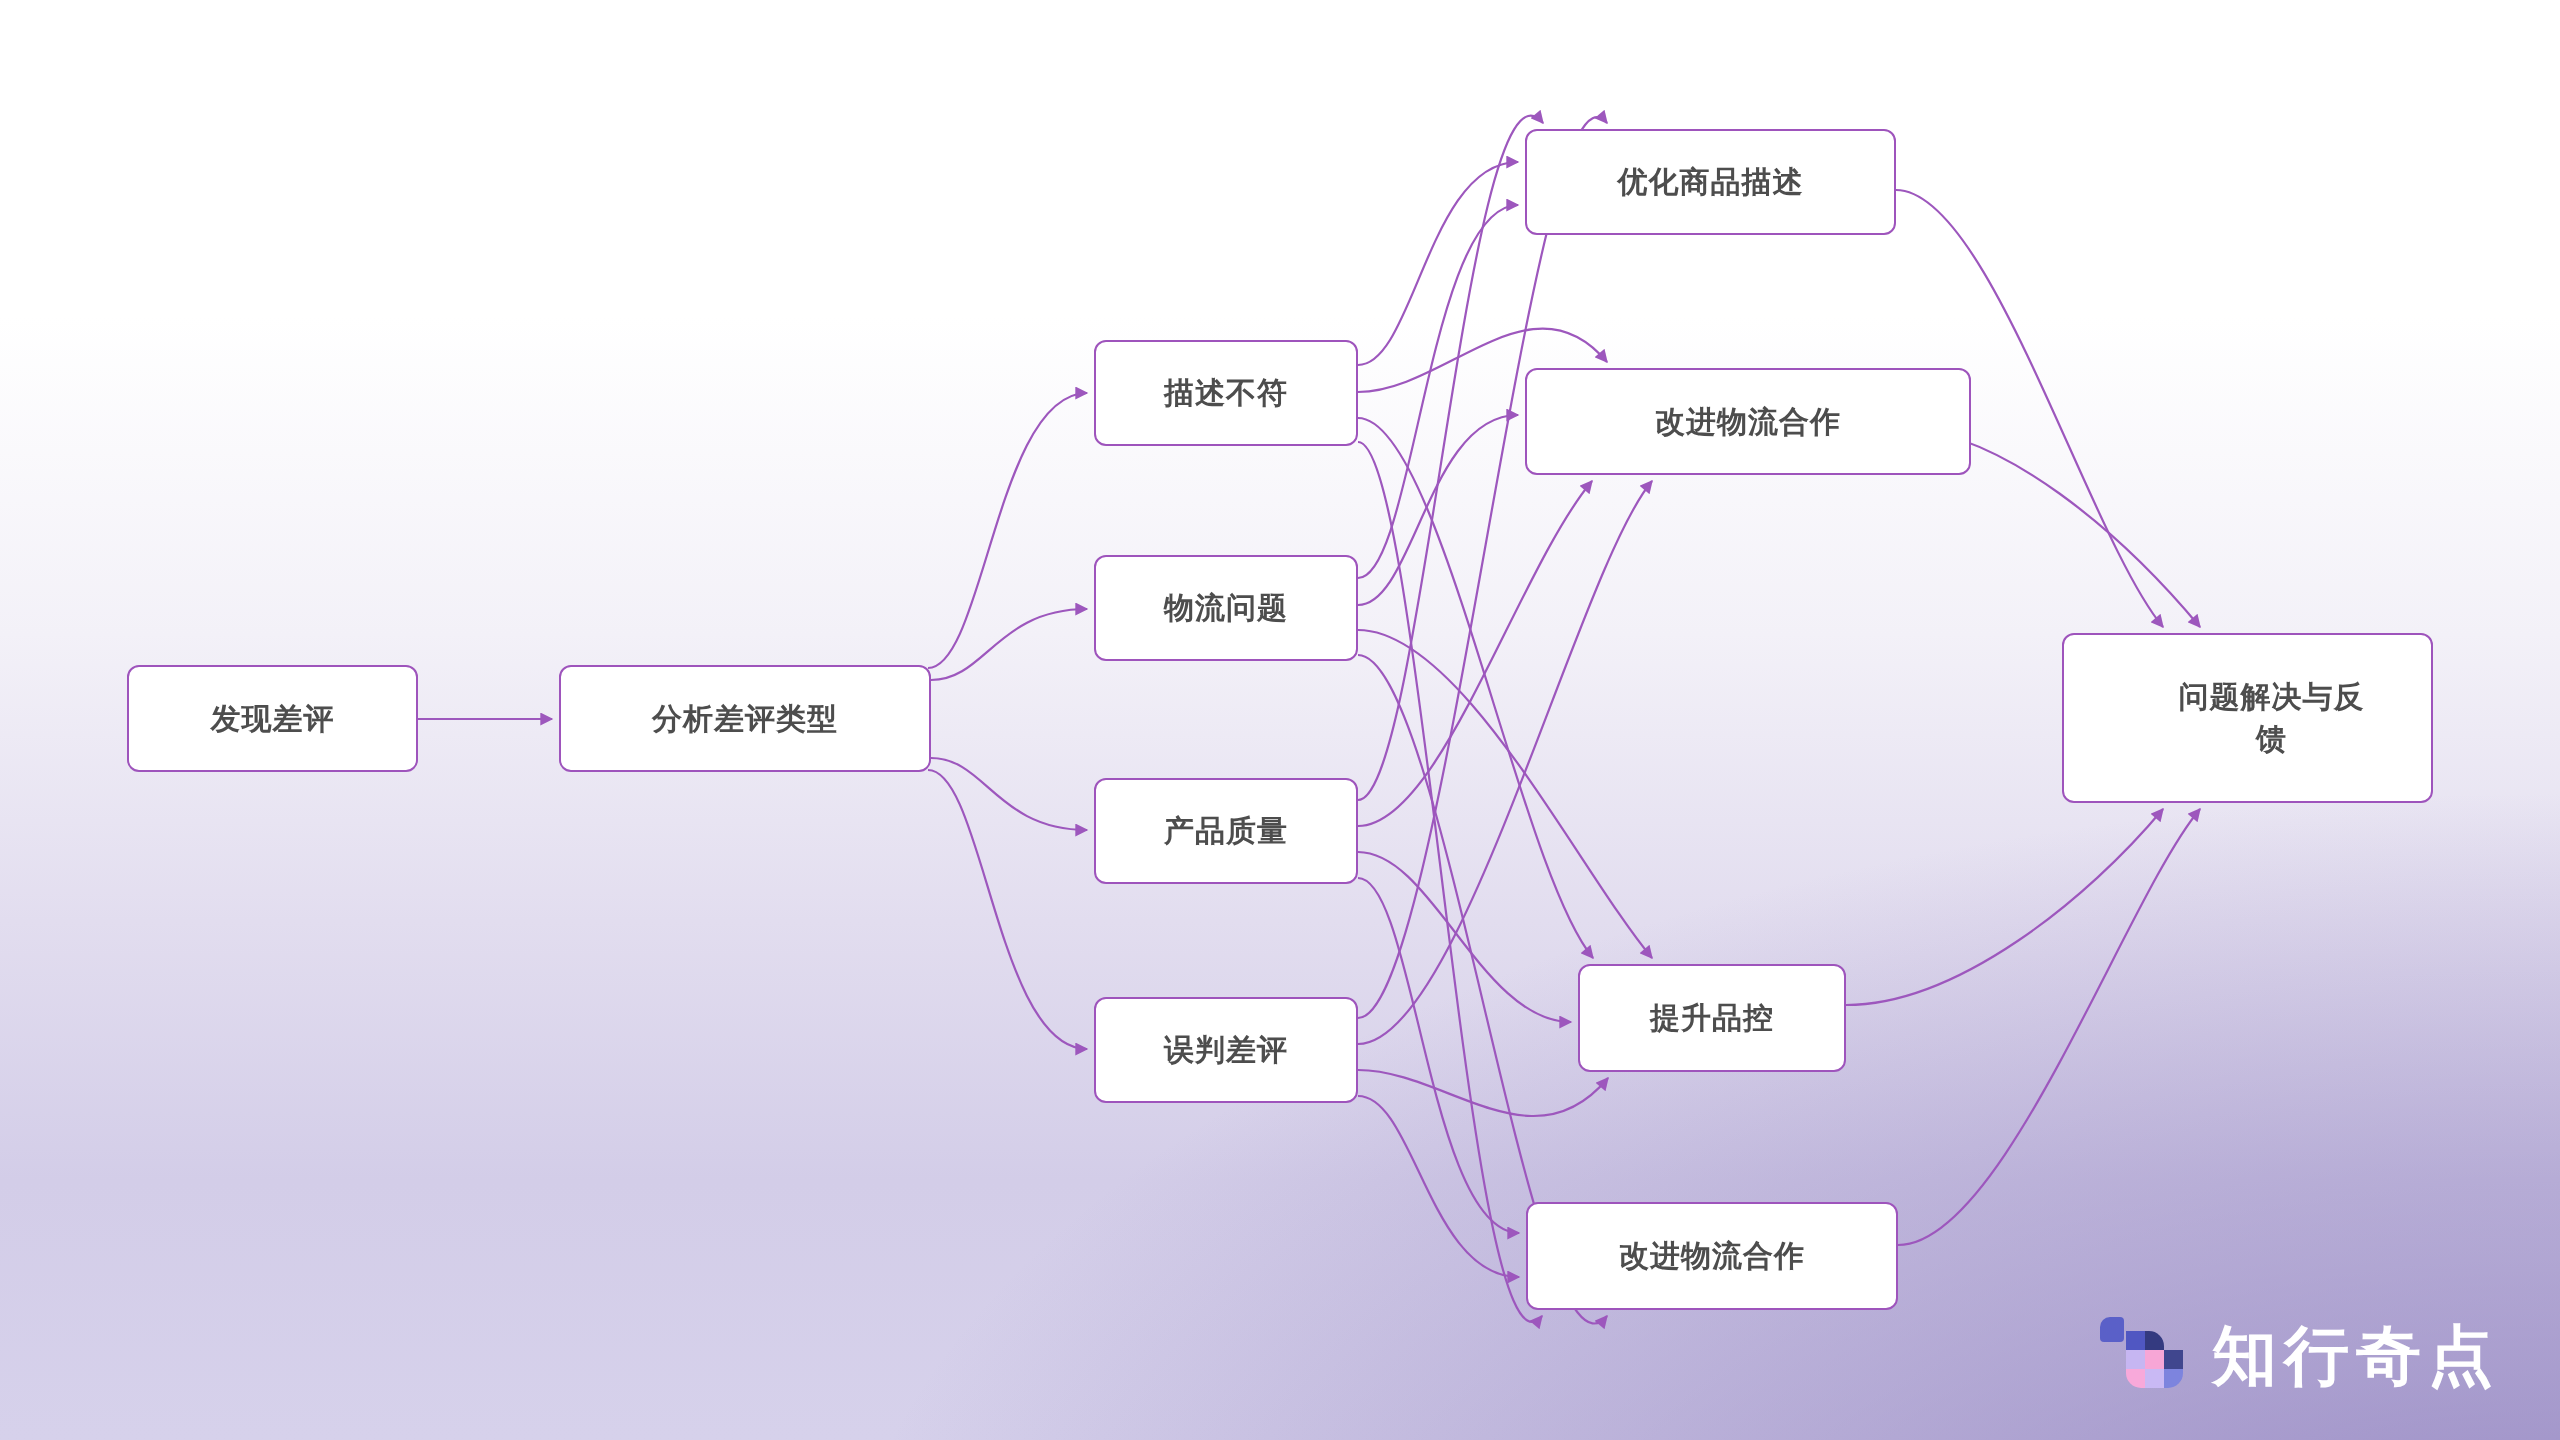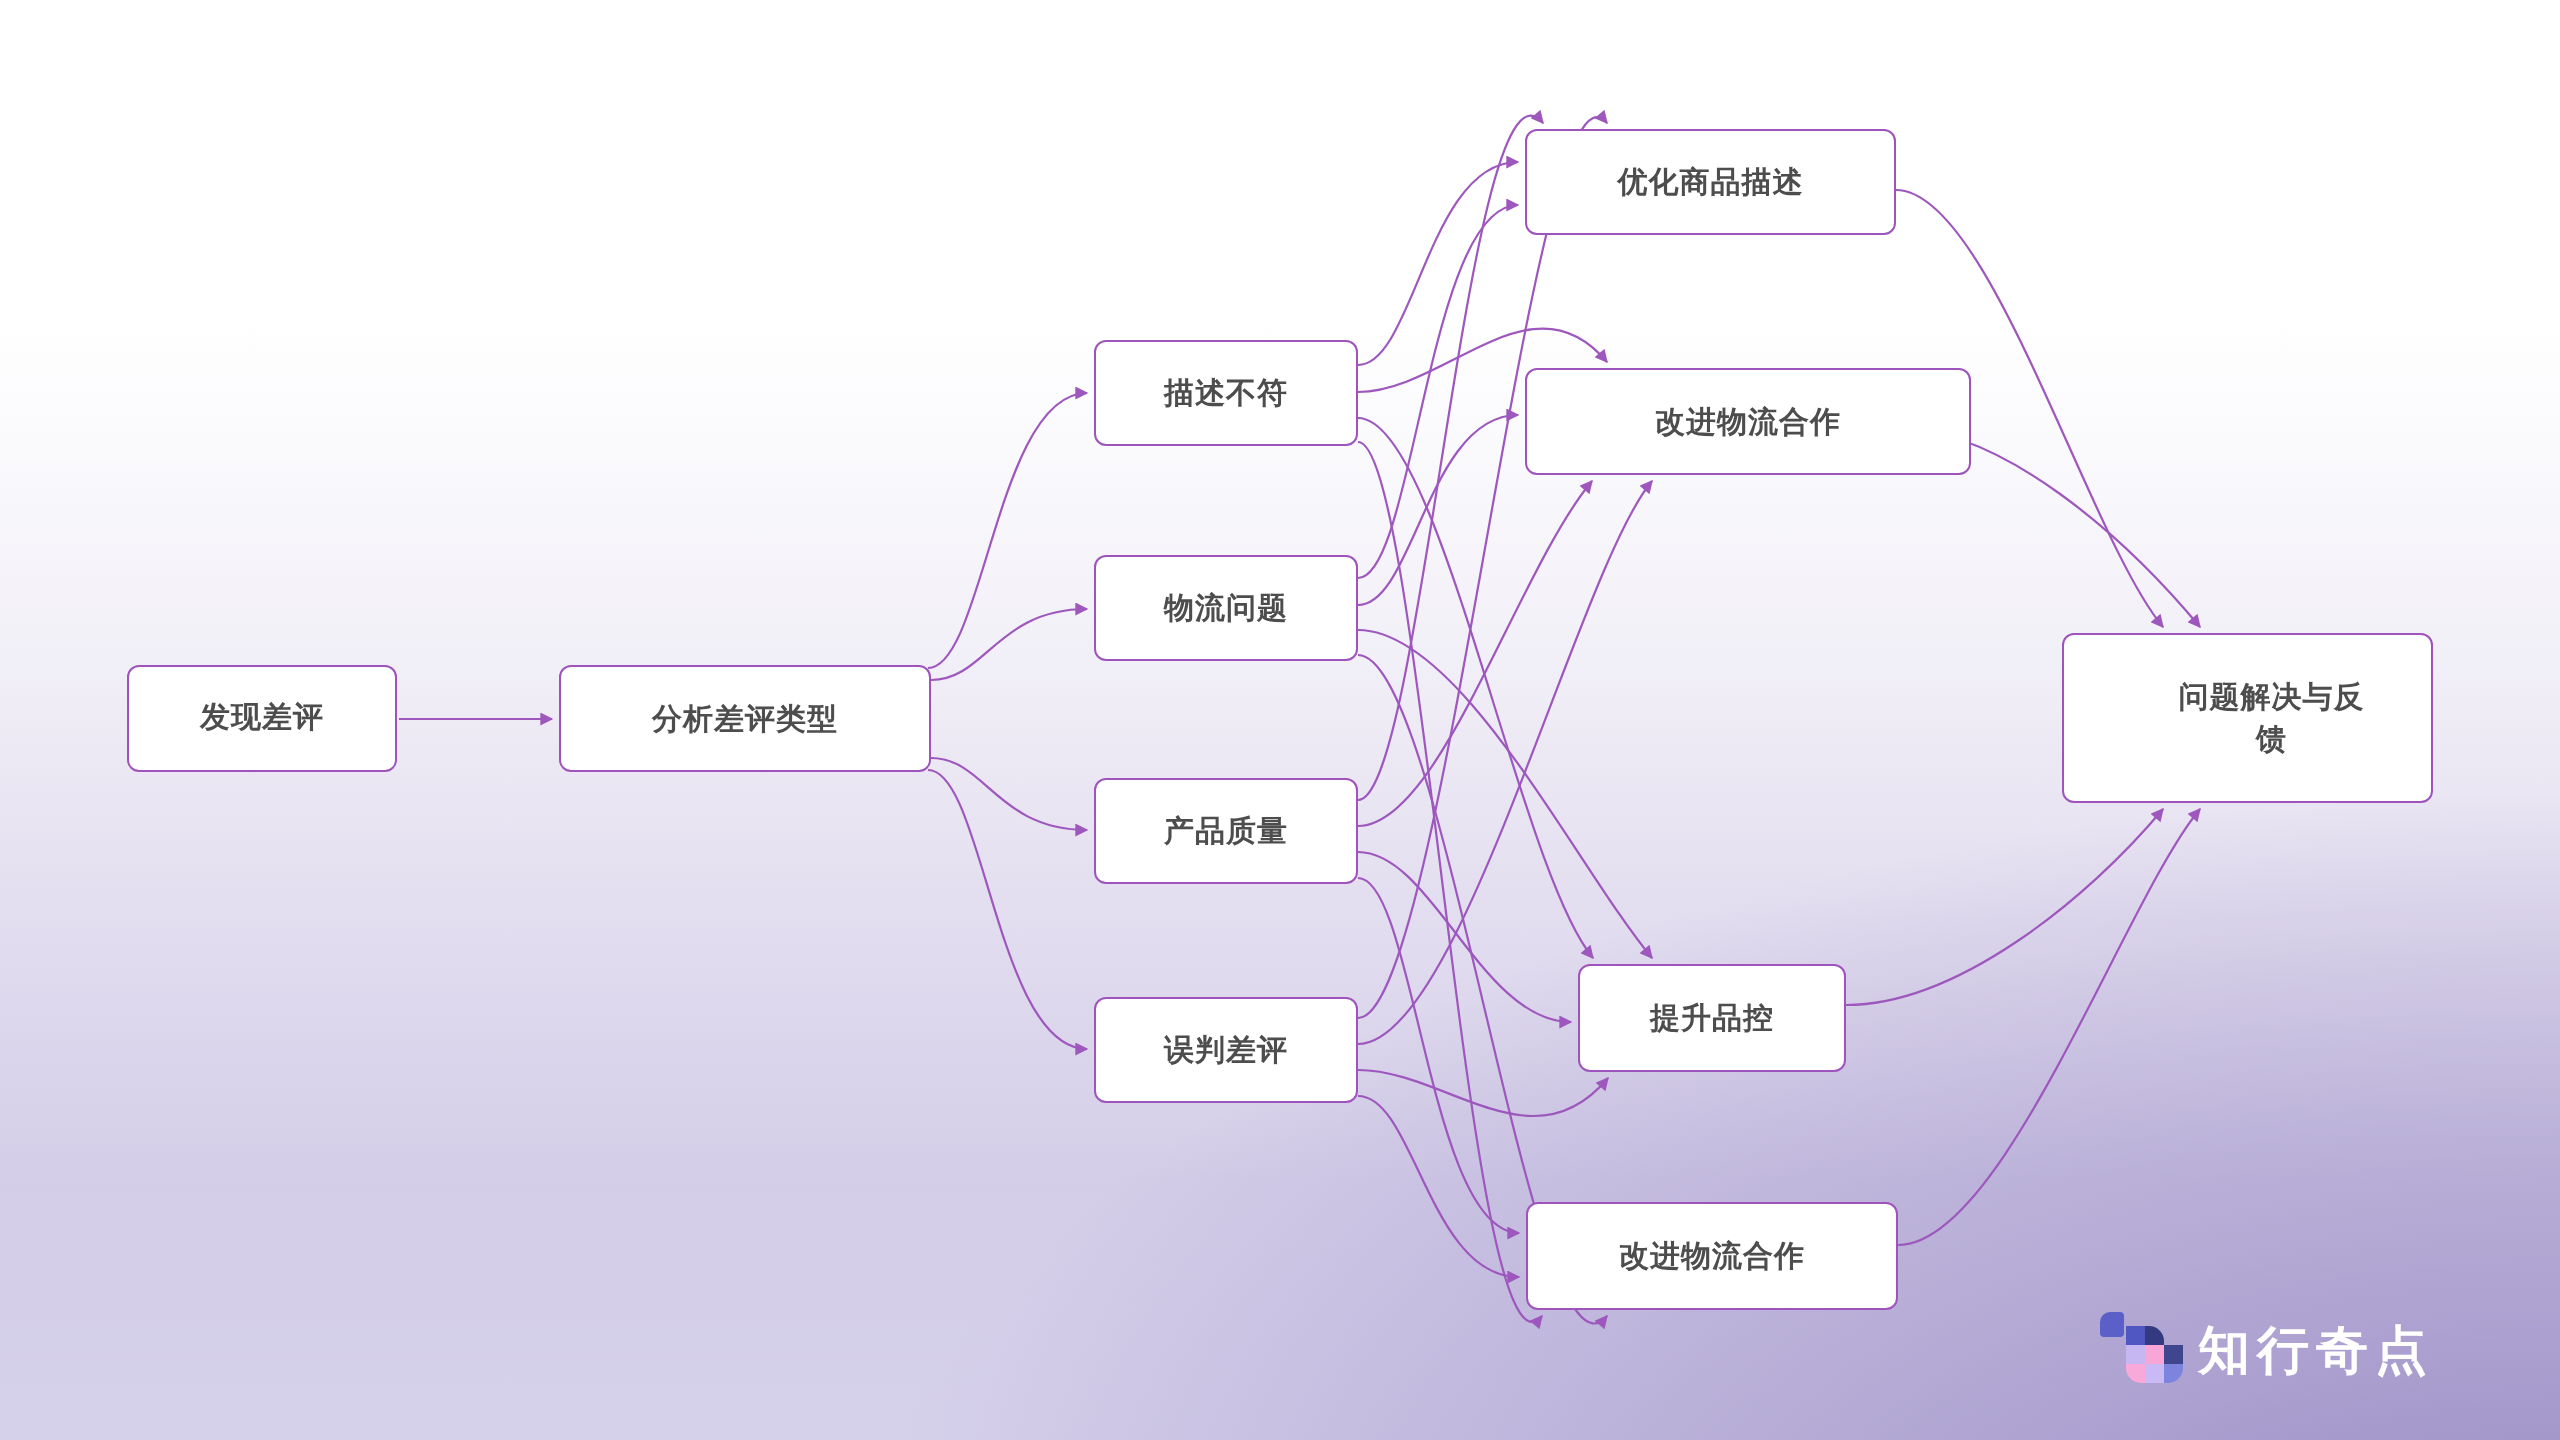--- a/index.html
+++ b/index.html
@@ -33,22 +33,22 @@
   .cell-detached{left:0;top:0;width:24px;height:25px;border-radius:4px;border-top-left-radius:10px;}
   .cell-r0c1{left:26px;top:14px;width:19px;height:19px;}
   .cell-r0c2{left:45px;top:14px;width:19px;height:19px;border-top-right-radius:15px;}
   .cell-r1c0{left:26px;top:33px;width:19px;height:19px;}
   .cell-r1c1{left:45px;top:33px;width:19px;height:19px;}
   .cell-r1c2{left:64px;top:33px;width:19px;height:19px;}
   .cell-r2c0{left:26px;top:52px;width:19px;height:19px;border-bottom-left-radius:15px;}
   .cell-r2c1{left:45px;top:52px;width:19px;height:19px;}
   .cell-r2c2{left:64px;top:52px;width:19px;height:19px;border-bottom-right-radius:15px;}
   .logo-text{
-    margin-left:8px;
-    font-size:52px;font-weight:800;color:#ffffff;
+    margin-left:22px;
+    font-size:65px;font-weight:800;color:#ffffff;
     letter-spacing:7px;white-space:nowrap;
   }
 </style>
 </head>
 <body>
 
 <div id="stage">
   <svg id="edge-layer" viewBox="0 0 2560 1440">
     <defs>
       <marker id="arrowhead" viewBox="0 0 10 10" refX="9" refY="5" markerWidth="18" markerHeight="13" markerUnits="userSpaceOnUse" orient="auto">
@@ -89,21 +89,21 @@
       <div class="cell cell-r0c2" style="background: rgb(52, 58, 128);"></div>
       <div class="cell cell-r1c0" style="background: rgb(198, 182, 242);"></div>
       <div class="cell cell-r1c1" style="background: rgb(247, 166, 214);"></div>
       <div class="cell cell-r1c2" style="background: rgb(64, 70, 142);"></div>
       <div class="cell cell-r2c0" style="background: rgb(248, 169, 218);"></div>
       <div class="cell cell-r2c1" style="background: rgb(201, 185, 244);"></div>
       <div class="cell cell-r2c2" style="background: rgb(125, 132, 222);"></div>
     </div>
     <div class="logo-text" style="color: rgb(255, 255, 255);">知行奇点</div>
   </div>
-<div class="node" style="left: 127px; top: 665px; width: 270px; height: 107px; font-family: Liberation Mono, monospace;">发现差评</div>
+<div class="node" style="left: 127px; top: 665px; width: 291px; height: 107px;">发现差评</div>
     <div class="node" style="left: 1094px; top: 340px; width: 264px; height: 106px;">描述不符</div>
     <div class="node" style="left: 559px; top: 665px; width: 372px; height: 107px;">分析差评类型</div>
     <div class="node" style="left: 1094px; top: 555px; width: 264px; height: 106px;">物流问题</div>
     <div class="node" style="left: 1094px; top: 778px; width: 264px; height: 106px;">产品质量</div>
     <div class="node" style="left: 1094px; top: 997px; width: 264px; height: 106px;">误判差评</div>
     <div class="node" style="left: 1525px; top: 129px; width: 371px; height: 106px;">优化商品描述</div>
     <div class="node" style="left: 1525px; top: 368px; width: 446px; height: 107px;">改进物流合作</div>
     <div class="node" style="left: 1578px; top: 964px; width: 268px; height: 108px;">提升品控</div>
     <div class="node" style="left: 1526px; top: 1202px; width: 372px; height: 108px;">改进物流合作</div>
     <div class="node" style="left: 2062px; top: 633px; width: 371px; height: 170px; padding-left: 48px;">问题解决与反

